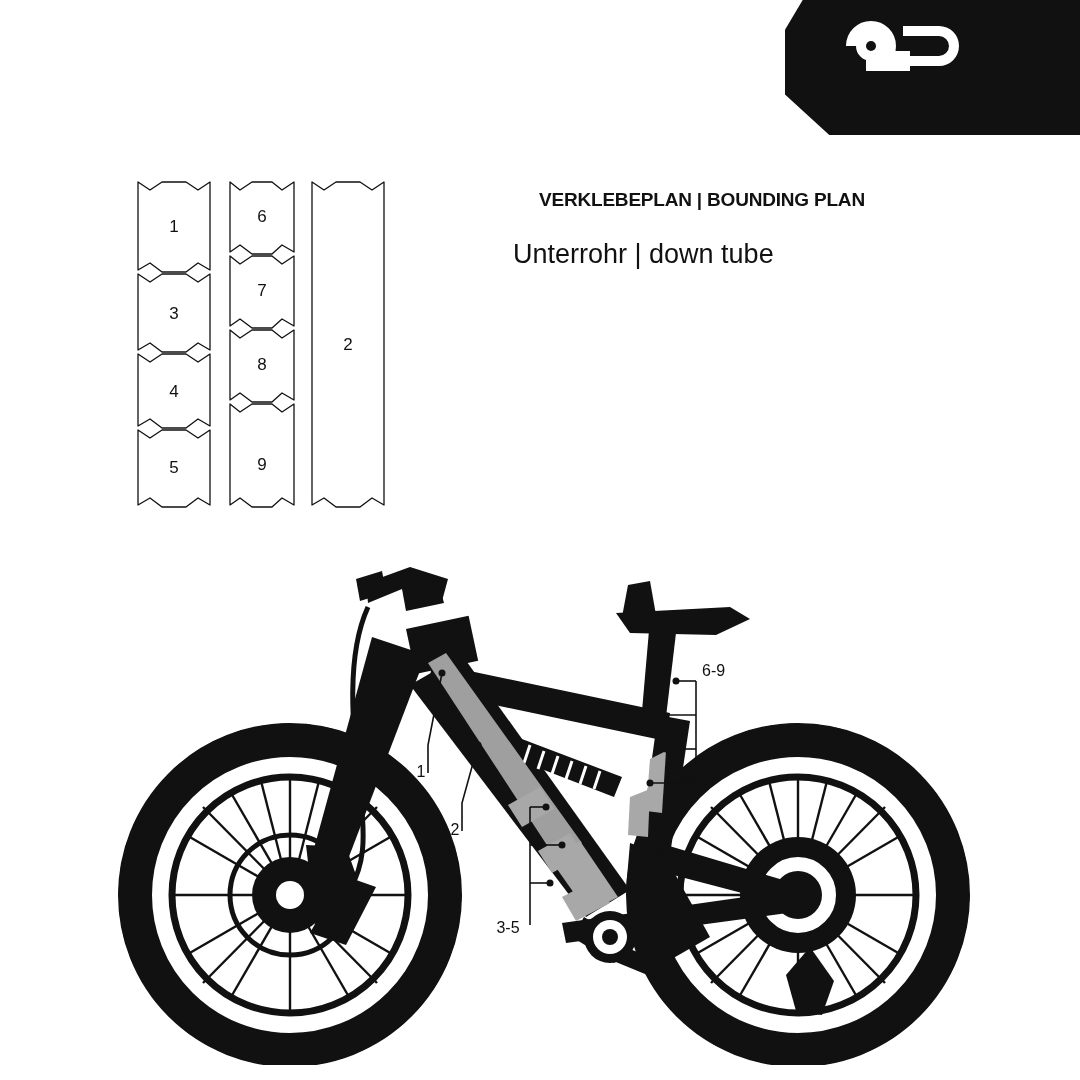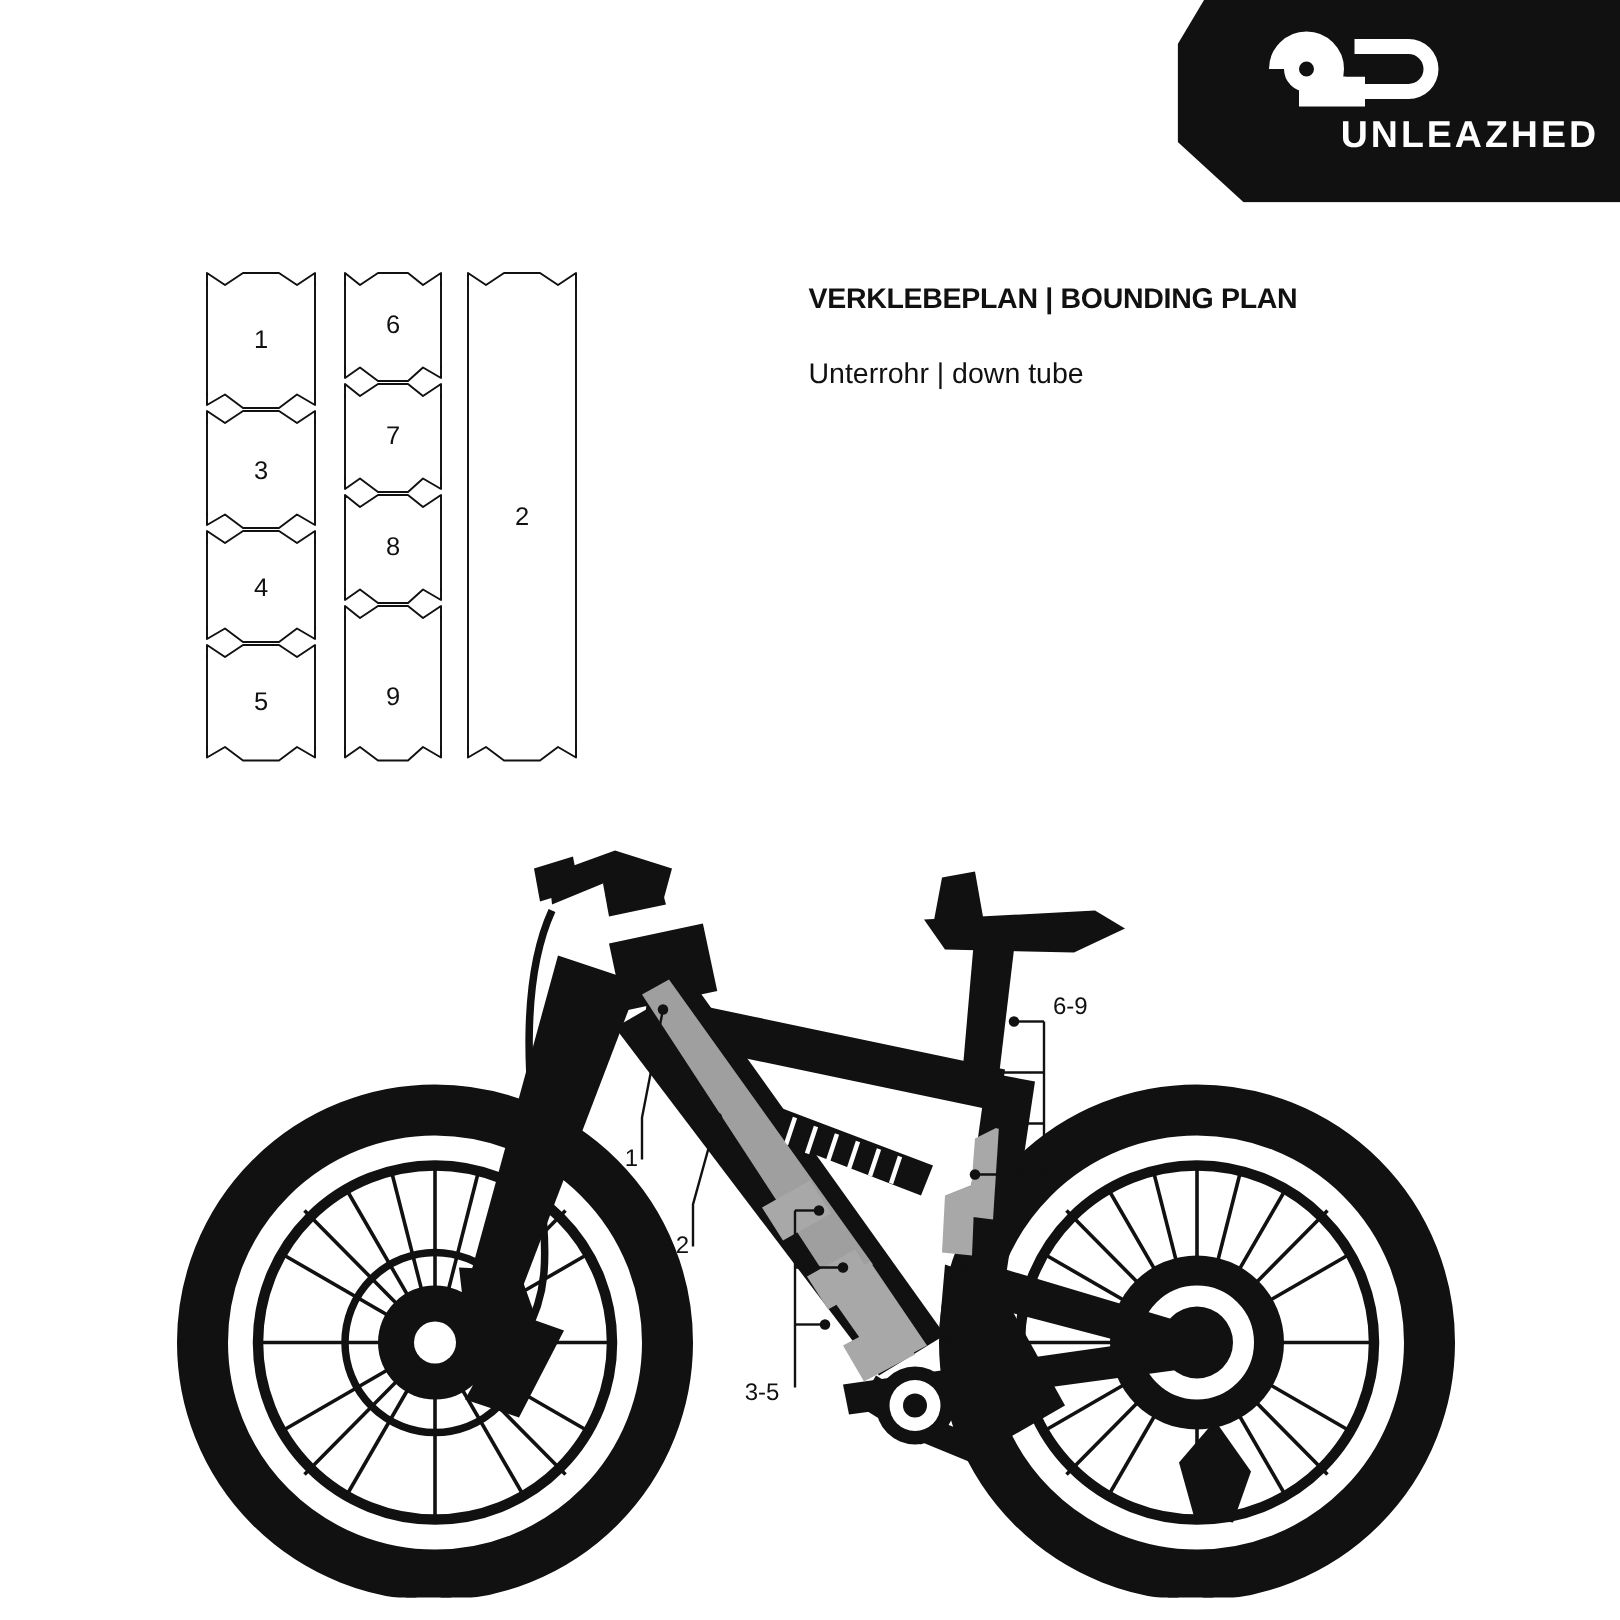--- a/index.html
+++ b/index.html
@@ -51,23 +51,23 @@
     position: absolute;
     left: 539px;
     top: 189px;
     font-size: 19px;
     font-weight: bold;
     letter-spacing: -0.2px;
     white-space: nowrap;
   }
   .title-sub {
     position: absolute;
-    left: 539px;
+    left: 513px;
     top: 239px;
-    font-size: 19px;
+    font-size: 27px;
     font-weight: normal;
     white-space: nowrap;
   }
 
   
   .decal-sheet {
     position: absolute;
     left: 120px;
     top: 160px;
     width: 300px;
@@ -95,21 +95,20 @@
 </style>
 </head>
 <body>
 
 <div class="brand-badge">
   <svg class="brand-mark" viewBox="0 0 120 52">
     <path d="M6 26 A20 20 0 1 1 26 46 L26 36 A10 10 0 1 0 16 26 A10 10 0 0 0 26 36 L60 36 L60 46 L26 46" fill="none" stroke="#ffffff" stroke-width="10"></path>
     <path d="M58 6 L94 6 A20 20 0 0 1 94 46 L58 46 L58 36 L94 36 A10 10 0 0 0 94 16 L58 16 Z" fill="#ffffff"></path>
     <rect x="52" y="21" width="34" height="10" fill="#111111"></rect>
   </svg>
-  <div class="brand-name">UNLEAZHED</div>
 </div>
 
 <div class="title-main">VERKLEBEPLAN | BOUNDING PLAN</div>
 <div class="title-sub">Unterrohr | down tube</div>
 
 <svg class="decal-sheet" viewBox="0 0 300 400">
   <g fill="none" stroke="#111111" stroke-width="1.3" stroke-linejoin="round">
 
     <path d="M18 22 L30 30 L42 22 L66 22 L78 30 L90 22 L90 110 L78 103 L66 112 L42 112 L30 103 L18 110 Z"></path>
     <path d="M18 114 L30 122 L42 114 L66 114 L78 122 L90 114 L90 190 L78 183 L66 192 L42 192 L30 183 L18 190 Z"></path>

